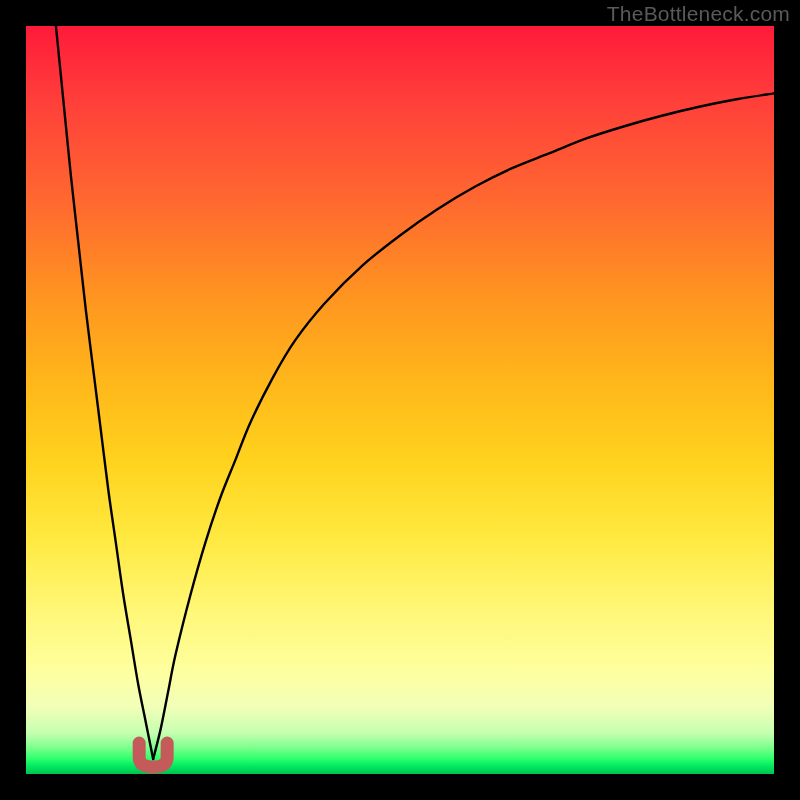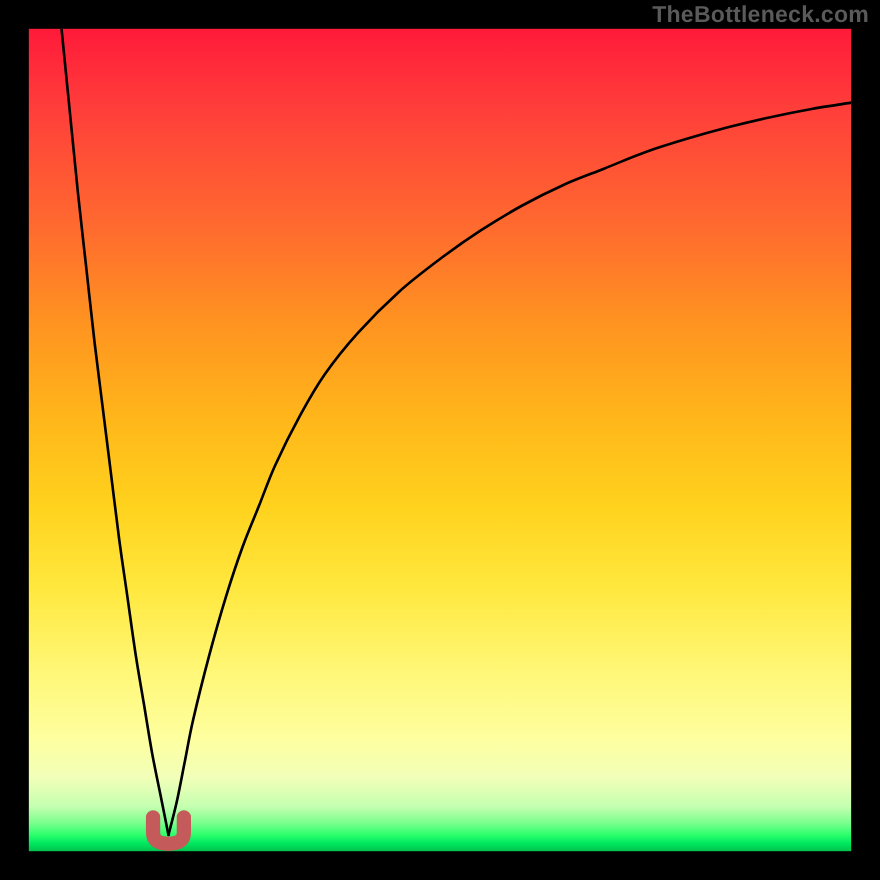--- a/index.html
+++ b/index.html
@@ -55,21 +55,21 @@
     width: 748px;
     height: 748px;
   }
   .watermark {
     position: absolute;
     top: 2px;
     right: 10px;
     color: #5a5a5a;
     font-size: 21px;
     letter-spacing: 0.2px;
-    font-weight: 700;
+    font-weight: 400;
     user-select: none;
   }
 </style>
 </head>
 <body>
 
 <div class="frame">
 
   <div class="plot-area">
     <div class="gradient"></div>

